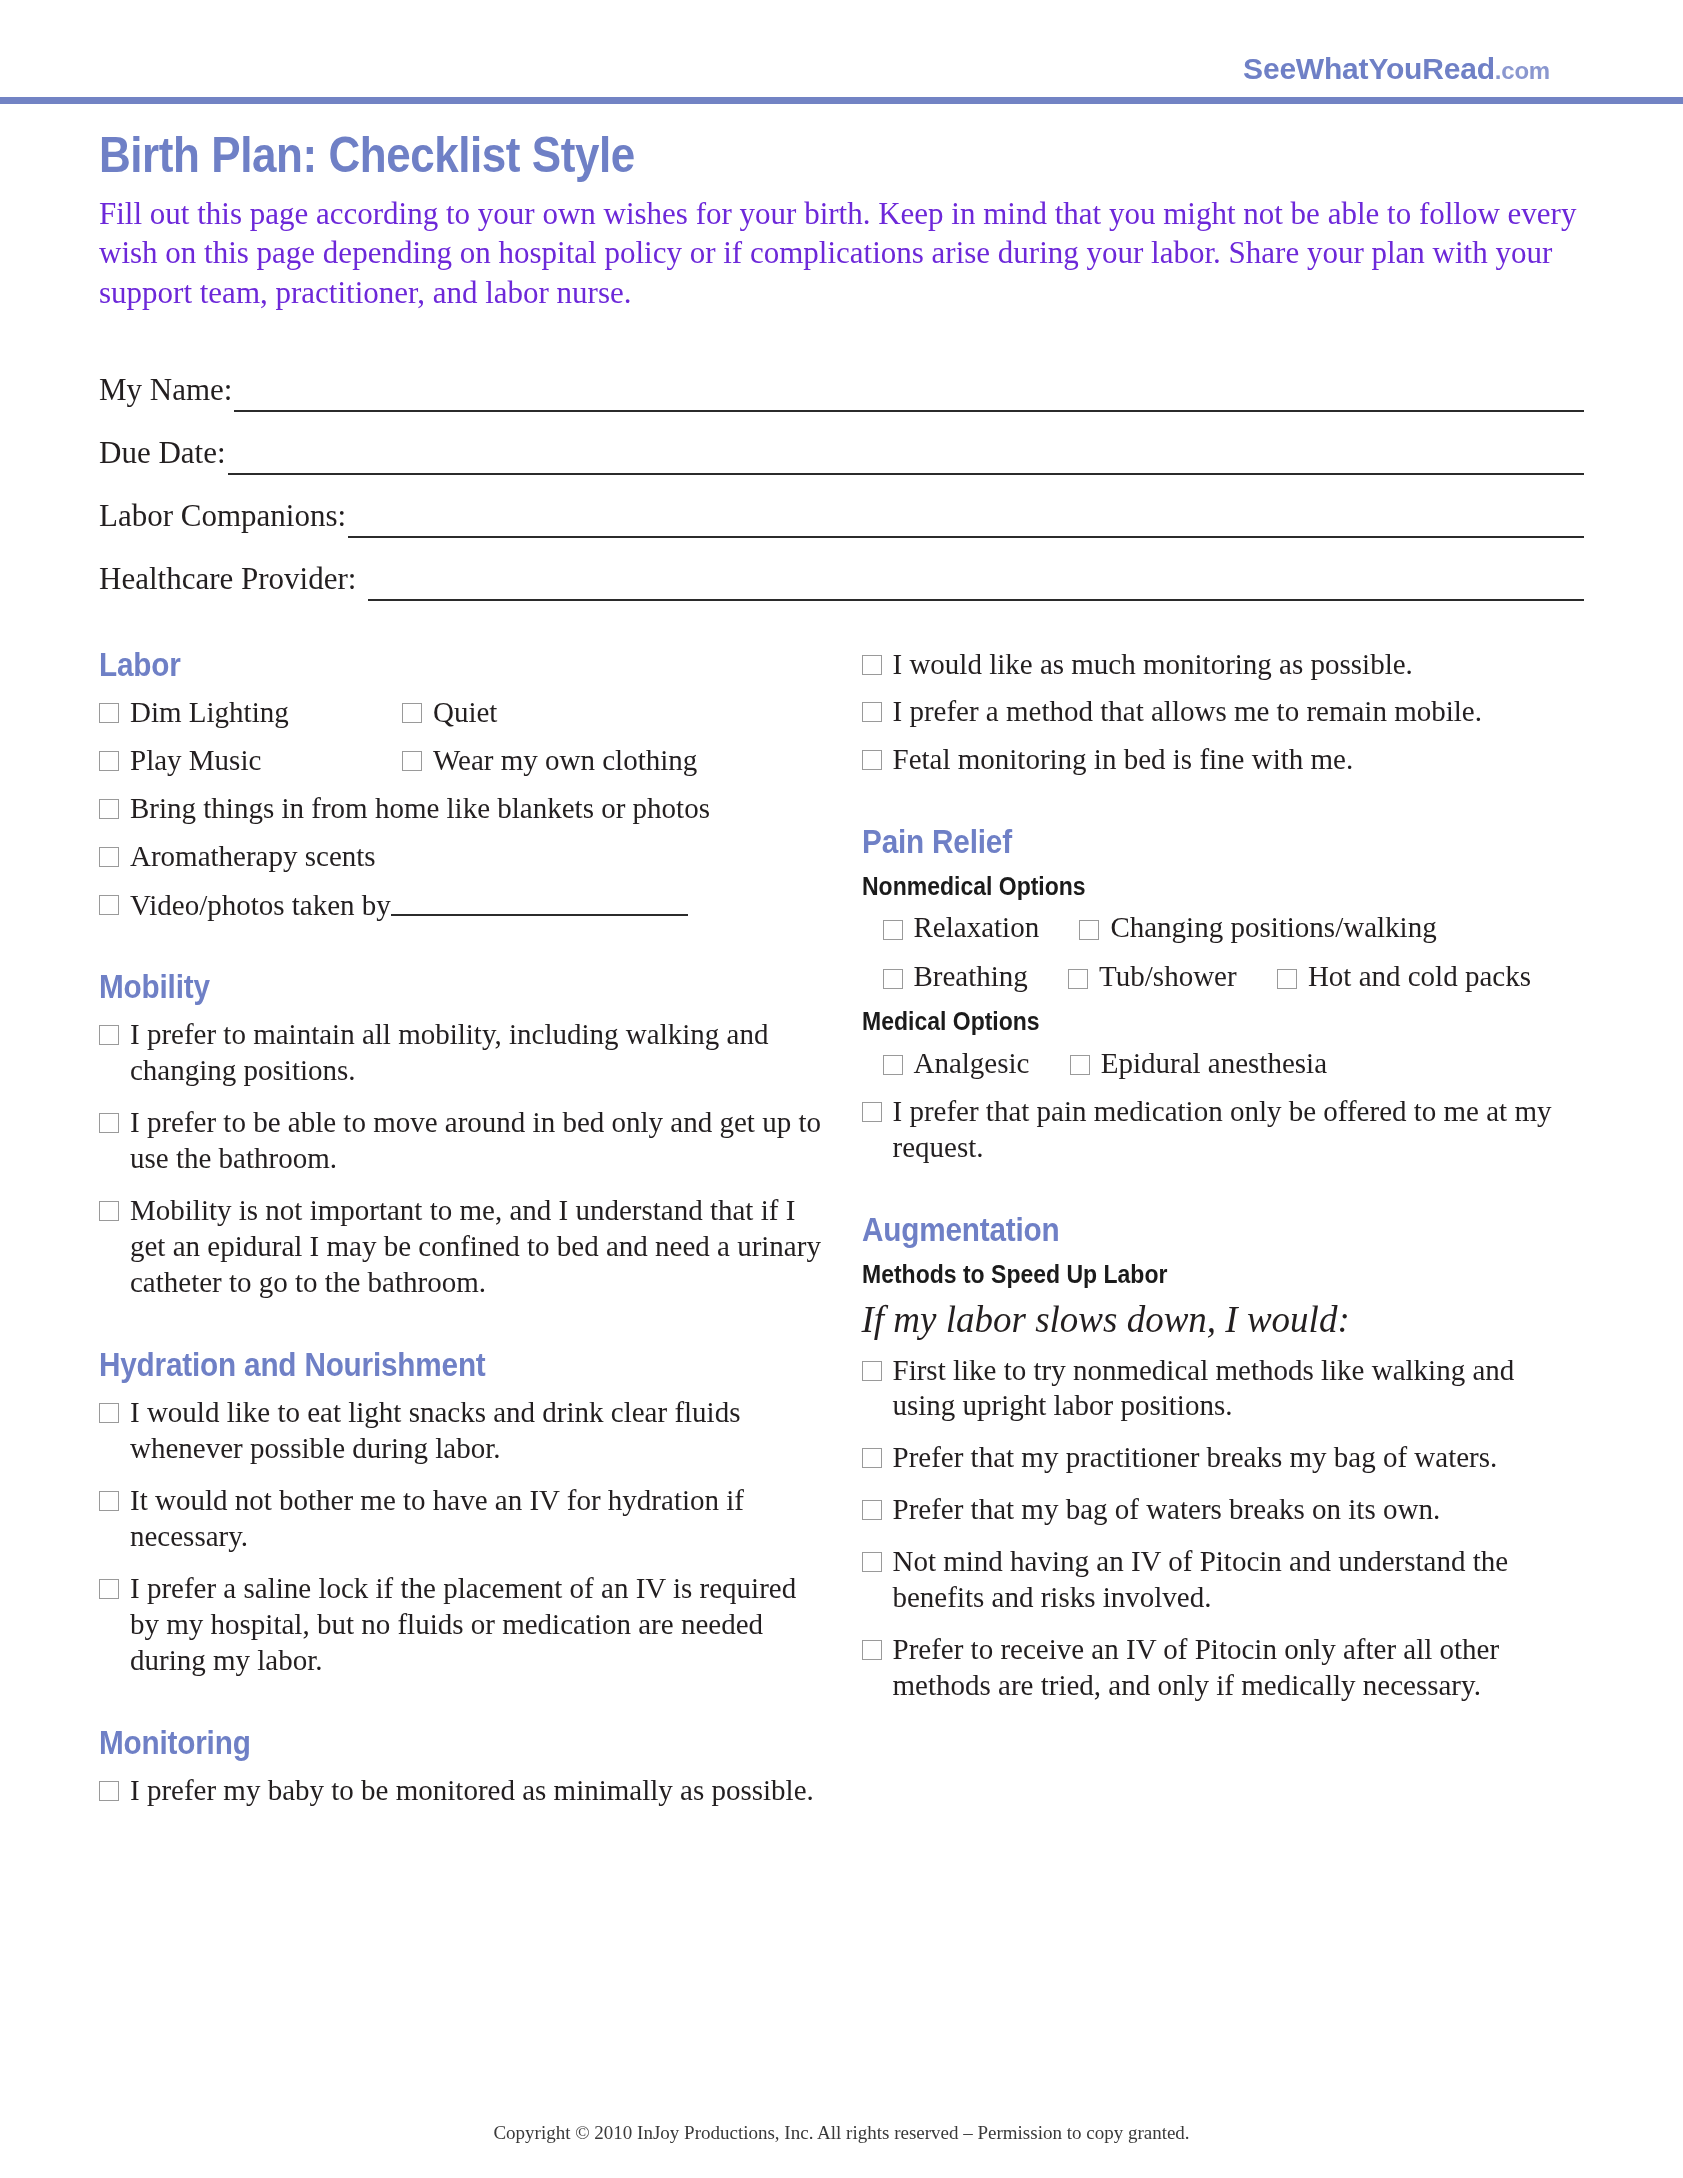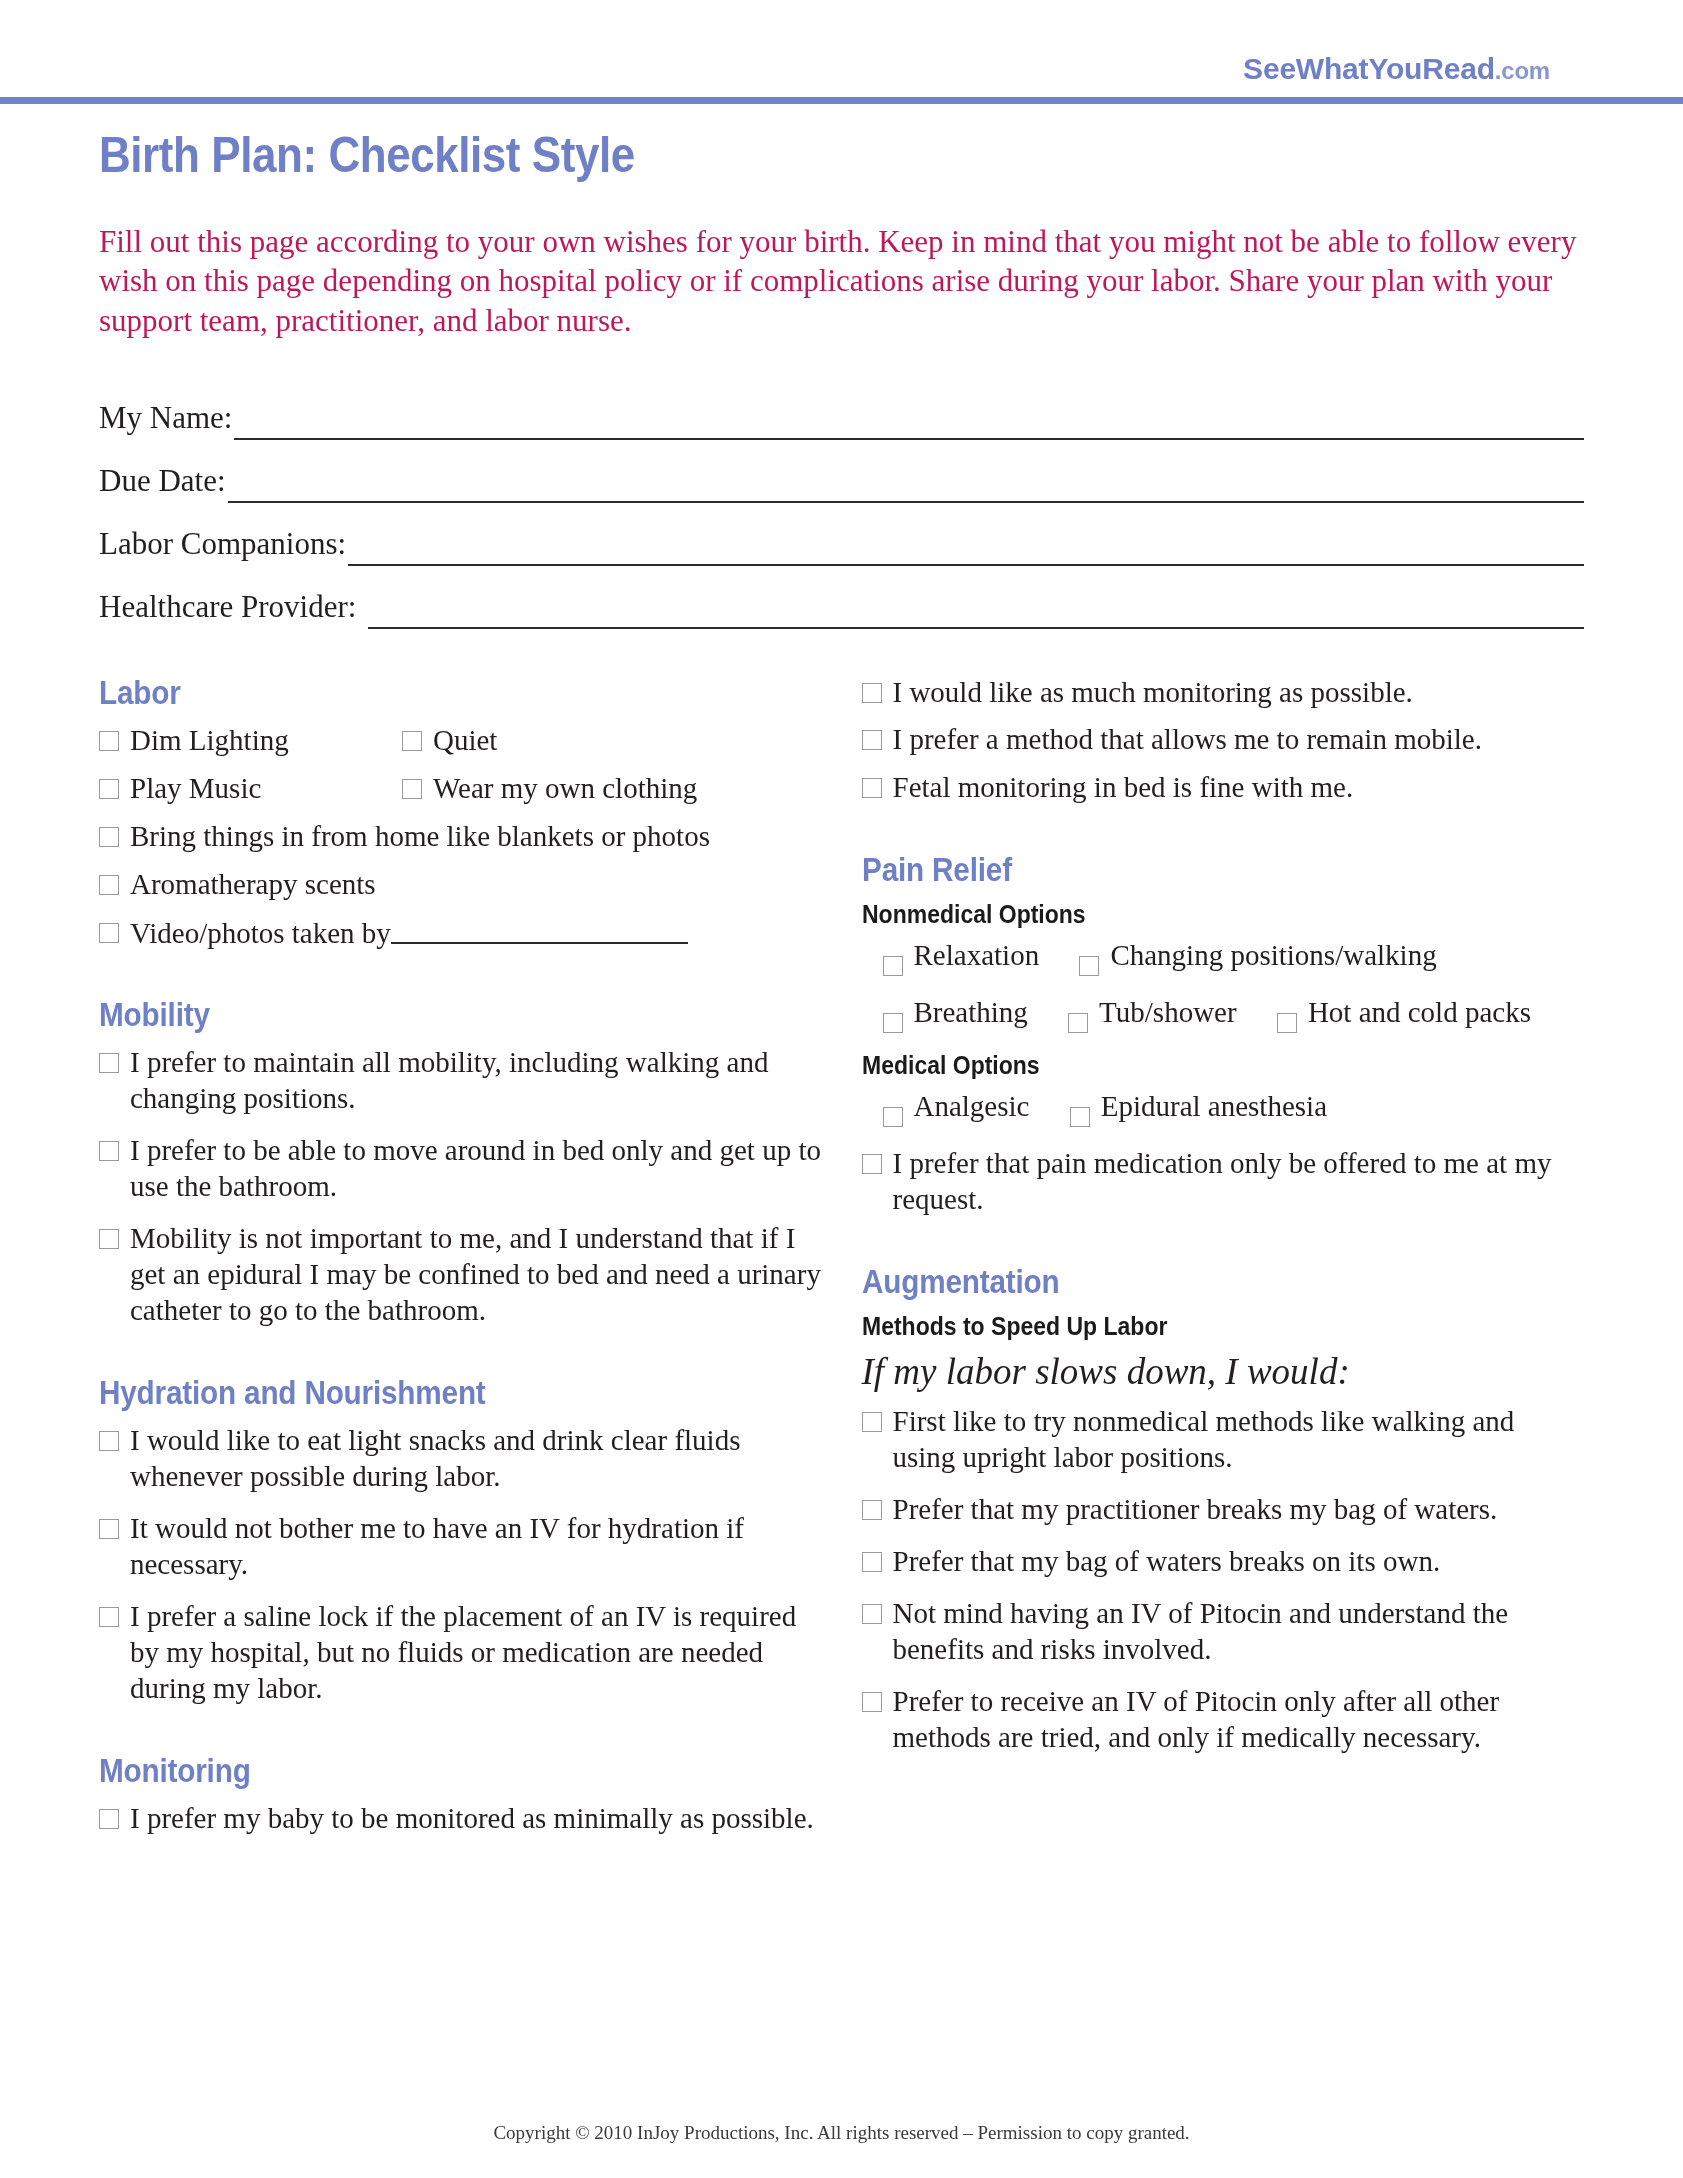--- a/index.html
+++ b/index.html
@@ -73,25 +73,25 @@
     font-weight: bold;
     font-size: 50px;
     line-height: 1.05;
     color: #6f80c6;
     letter-spacing: -0.5px;
     transform: scaleX(0.88);
     transform-origin: left center;
   }
 
   p.intro {
-    margin: 40px 0 0 0;
+    margin: 12px 0 0 0;
     font-size: 31px;
     line-height: 1.28;
     width: 1485px;
-    color: #be185d;
+    color: #6d28d9;
     font-family: Liberation Serif, serif;
   }
 
   
   .fields {
     margin-top: 36px;
   }
   .field-row {
     display: flex;
     align-items: flex-end;
@@ -203,21 +203,21 @@
 
   
   .inline-row {
     font-size: 29px;
     line-height: 1.24;
     margin-bottom: 12px;
     white-space: nowrap;
   }
   .inline-row .opt {
     display: inline-flex;
-    align-items: flex-end;
+    align-items: center;
     margin-right: 12px;
     padding-left: 21px;
   }
   .inline-row .opt:last-child { margin-right: 0; }
   .inline-row .cb-i {
     display: inline-block;
     width: 20px;
     height: 20px;
     border: 1.6px solid #9a9a9a;
     margin-right: 11px;

